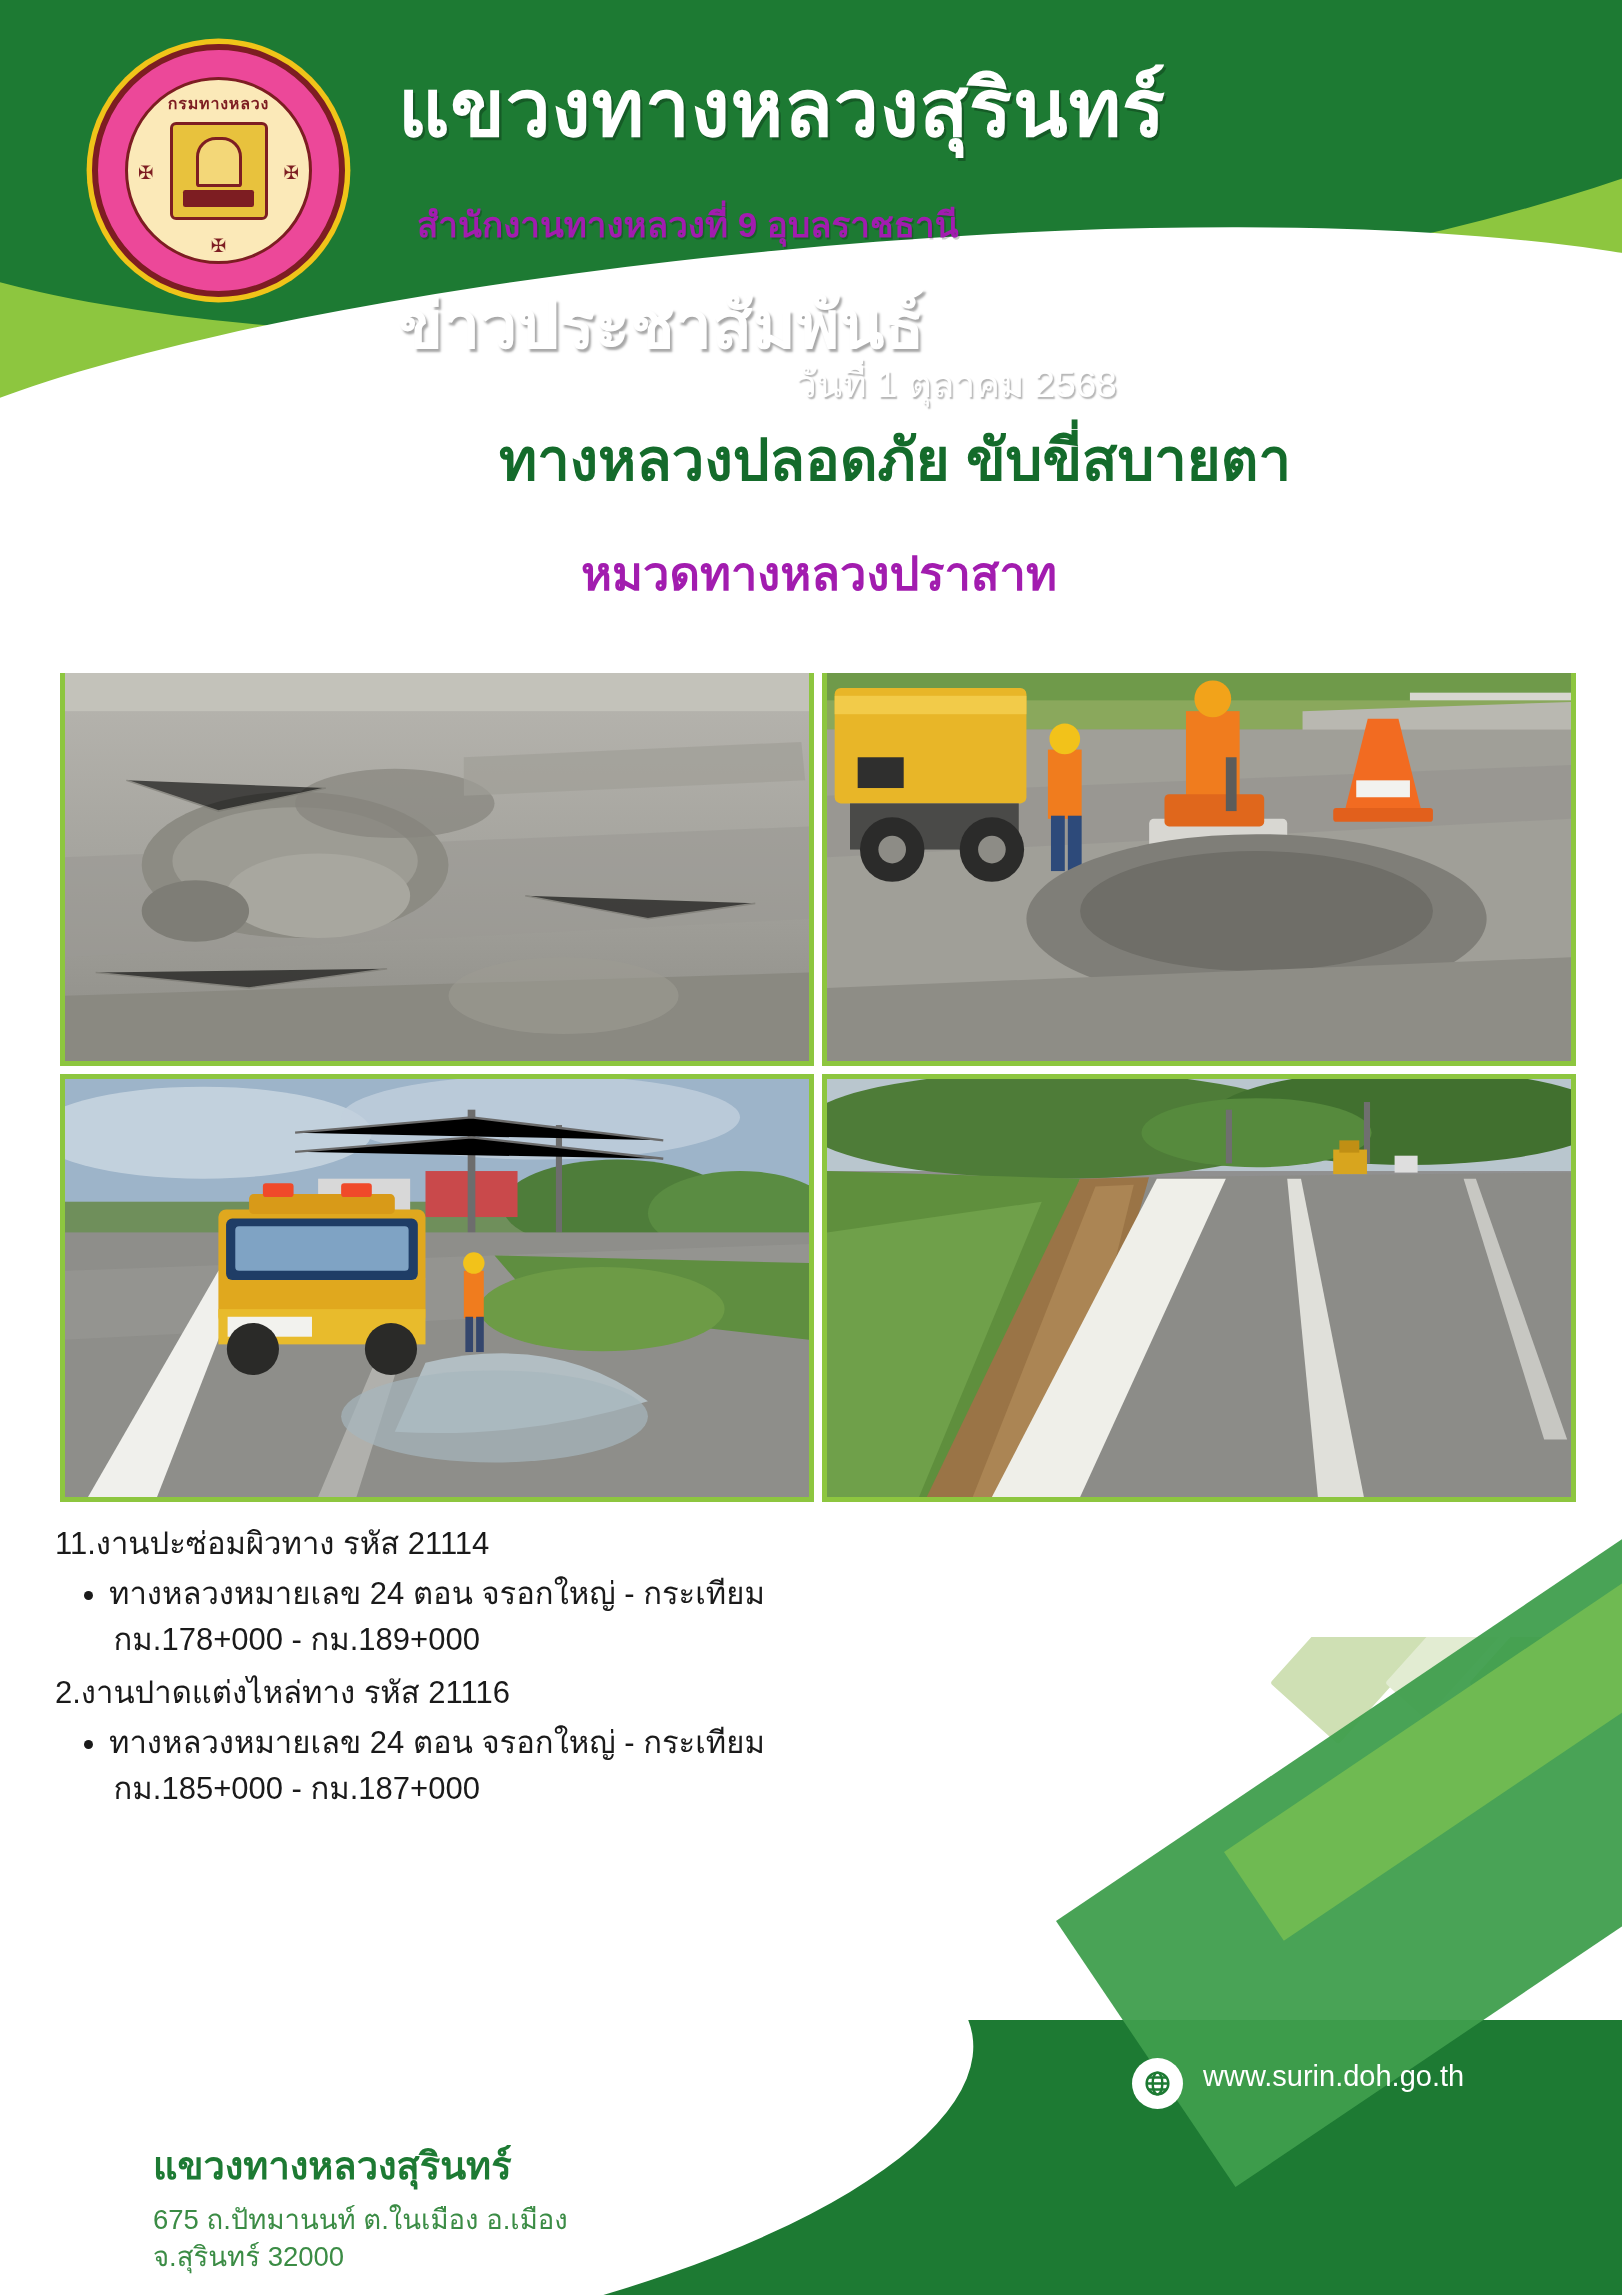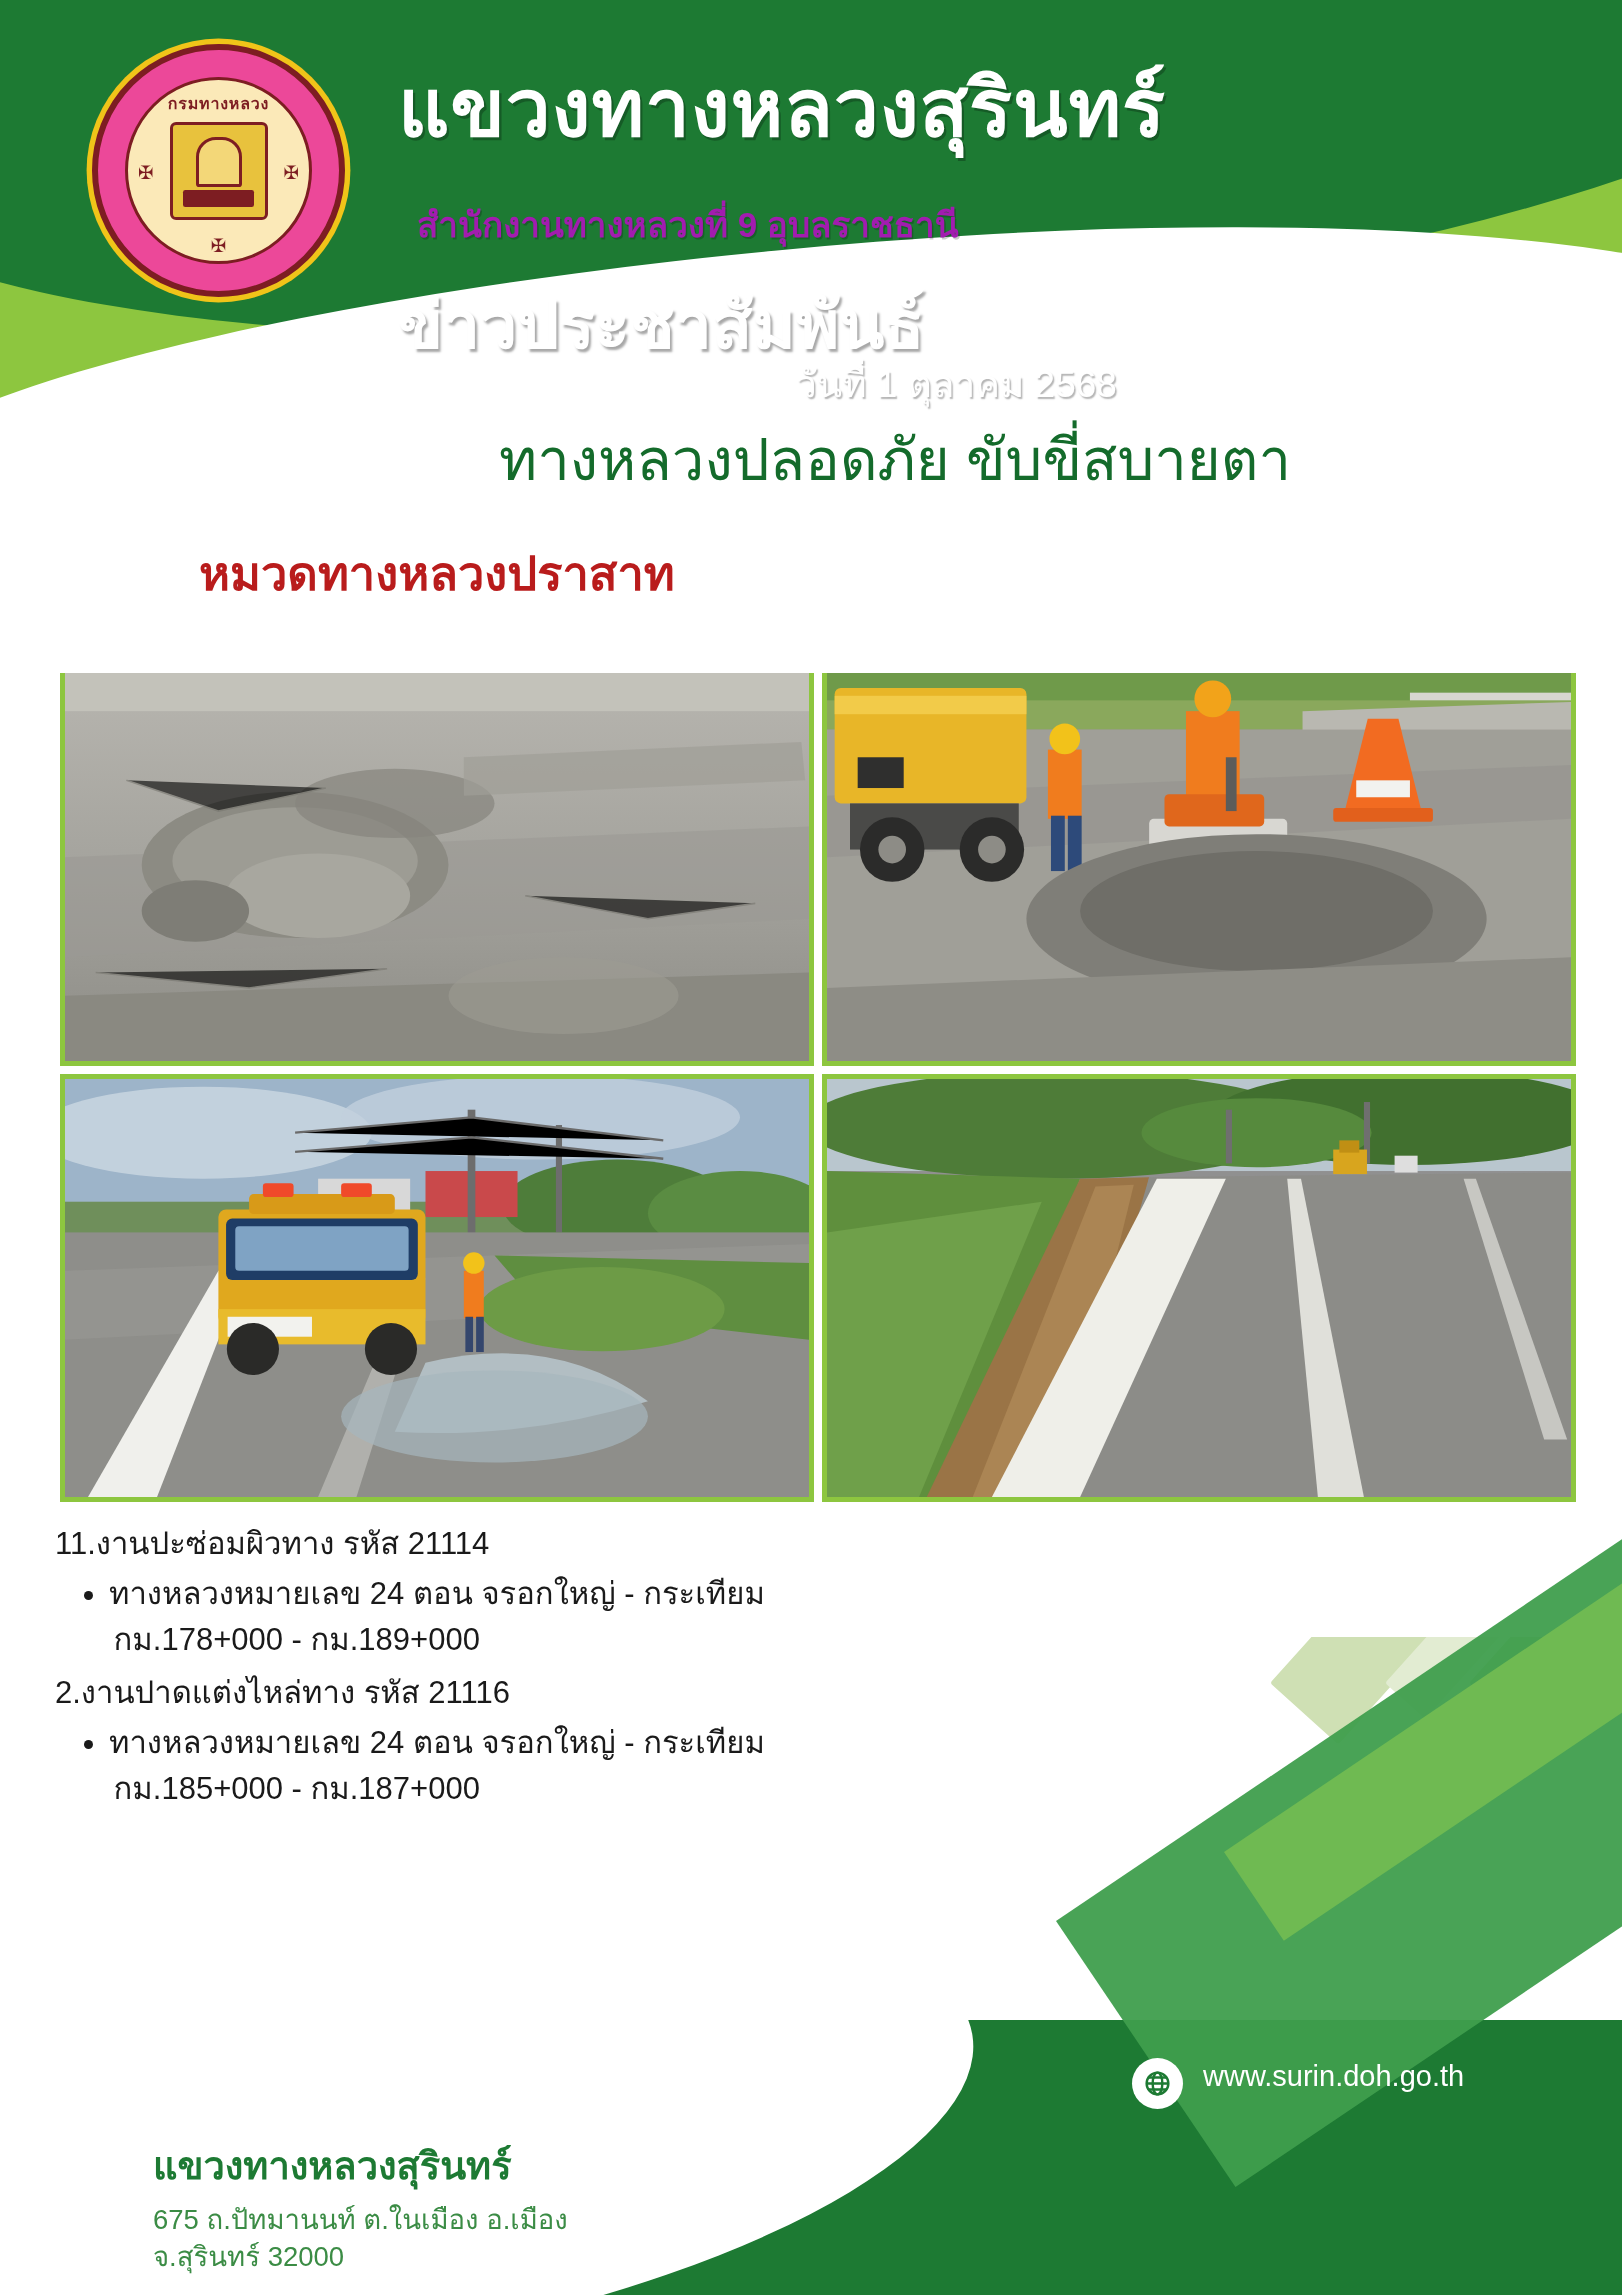--- a/index.html
+++ b/index.html
@@ -157,29 +157,30 @@
     text-align: center;
     font-size: 37px;
     color: #ffffff;
     text-shadow: 1.5px 1.5px 1.5px rgba(0,0,0,0.3);
   }
   .hdr-slogan {
     position: absolute; z-index: 7;
     left: 275px; top: 413px;
     width: 1240px;
     text-align: center;
-    font-size: 58px; font-weight: normal;
+    font-size: 58px; font-weight: bold;
     color: #146b2b;
   }
   .hdr-section {
     position: absolute; z-index: 7;
     left: 199px; top: 536px;
     width: 1240px;
+    text-align: center;
     font-size: 47px; font-weight: bold;
-    color: #b91c1c;
+    color: #a21caf;
     font-family: Liberation Mono, monospace;
   }
 
   
   .photos {
     position: absolute;
     left: 60px; top: 660px;
     width: 1515px;
     display: grid;
     grid-template-columns: 754px 754px;

